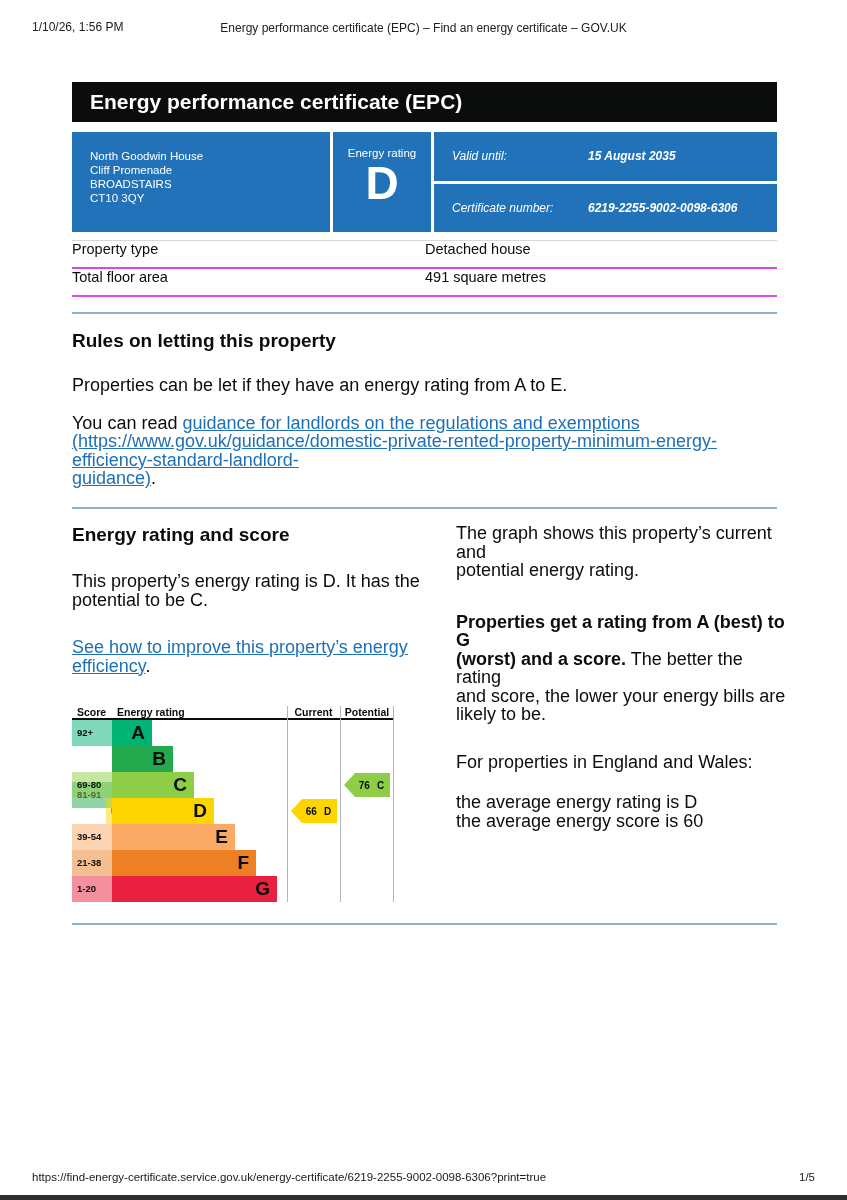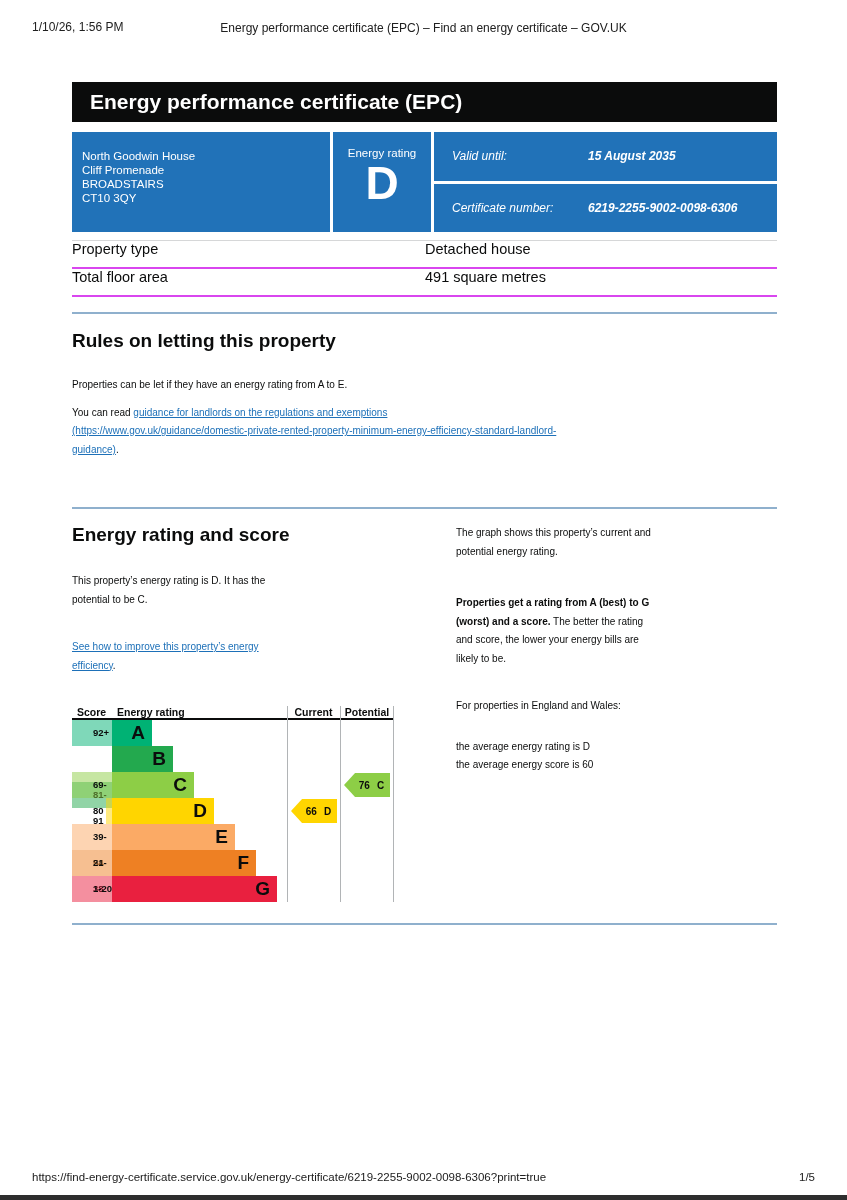--- a/index.html
+++ b/index.html
@@ -6,58 +6,58 @@
   body { background:#ffffff; font-family:"Liberation Sans", sans-serif; color:#0b0c0c; }
   .page { position:relative; width:847px; height:1200px; background:#fff; overflow:hidden; }
 
   .print-date { position:absolute; left:32px; top:20px; font-size:12px; color:#202020; }
   .print-title { position:absolute; left:0; right:0; top:21px; text-align:center; font-size:12px; color:#202020; }
 
   .banner { position:absolute; left:72px; top:82px; width:705px; height:40px; background:#0b0c0c; color:#fff;
             font-size:21px; font-weight:bold; line-height:40px; padding-left:18px; }
 
   .summary-box { position:absolute; left:72px; top:132px; width:705px; height:100px; background:#2172b8; color:#fff; display:flex; }
-  .address-cell { width:258px; padding:17px 10px 0 10px; font-size:11.5px; line-height:14px; }
+  .address-cell { width:258px; padding:17px 10px 0 18px; font-size:11.5px; line-height:14px; }
   .rating-cell { width:104px; border-left:3px solid #fff; border-right:3px solid #fff; text-align:center; padding-top:15px; }
   .rating-label { font-size:11.5px; }
   .rating-letter { font-size:46px; font-weight:bold; line-height:48px; }
   .validity-cell { flex:1; display:flex; flex-direction:column; }
   .validity-row { flex:1; display:flex; align-items:center; padding-left:18px;font-style:italic; }
   .validity-row:first-child { border-bottom:3px solid #fff; }
   .v-label { width:136px; font-size:12px; }
   .v-value { font-size:12px; font-weight:bold; }
 
   .property-table { position:absolute; left:72px; top:240px; width:705px; border-top:1px solid #d6d7d8; }
   .prop-row { display:flex; align-items:flex-start; height:28px; border-bottom:2px solid #d946ef; font-size:14.5px; }
   .prop-label { width:353px; }
 
   .rule { position:absolute; left:72px; width:705px; height:2px; background:#8fb0cd; }
 
   h2 { font-size:19px; font-weight:bold; color:#0b0c0c; }
-  .body-text { font-size:10px; line-height:18.5px; }
+  .body-text { font-size:18px; line-height:18.5px; }
   a.gov-link { color:#1d70b8; text-decoration:underline; cursor:pointer; }
 
   .letting { position:absolute; left:72px; top:330px; width:705px; }
   .letting p.p1 { margin-top:24px; }
-  .letting p.p2 { margin-top:9px; }
+  .letting p.p2 { margin-top:19px; }
 
   .col-left { position:absolute; left:72px; top:524px; width:382px; }
   .col-left .p1 { margin-top:26px; }
   .col-left .link-block { margin-top:29px; }
   .col-right { position:absolute; left:456px; top:524px; width:330px; }
   .col-right .p2 { margin-top:33px; }
   .col-right .p3 { margin-top:29px; }
   .col-right .list { margin-top:22px; }
 
   .chart { position:absolute; left:72px; top:706px; width:322px; height:196px; }
   .ch-head { position:absolute; font-weight:bold; font-size:10.5px; line-height:12px; }
   .ch-center { text-align:center; }
   .ch-underline { position:absolute; height:2px; background:#0b0c0c; }
   .ch-vline { position:absolute; width:1px; background:#b1b4b6; }
-  .ch-score { position:absolute; height:26px; font-weight:bold; font-size:9.5px; line-height:26px; padding-left:21px; }
+  .ch-score { position:absolute; height:26px; font-weight:bold; font-size:9.5px; line-height:26px; padding-left:5px; }
   .ch-bar { position:absolute; height:26px; text-align:right; }
   .ch-bar span { font-weight:bold; font-size:19px; line-height:26px; padding-right:7px; display:inline-block; }
   .ch-arrow { position:absolute; height:24px; display:flex; align-items:center; justify-content:center; gap:7px;
               padding-left:9px; font-weight:bold; font-size:10px;
               clip-path:polygon(0 50%, 24% 0, 100% 0, 100% 100%, 24% 100%); }
 
   .footer-url { position:absolute; left:32px; top:1171px; font-size:11.5px; color:#202020; }
   .page-num { position:absolute; right:32px; top:1171px; font-size:11.5px; color:#202020; }
   .bottom-bar { position:absolute; left:0; right:0; bottom:0; height:5px; background:#2e2e2e; }
 </style>

